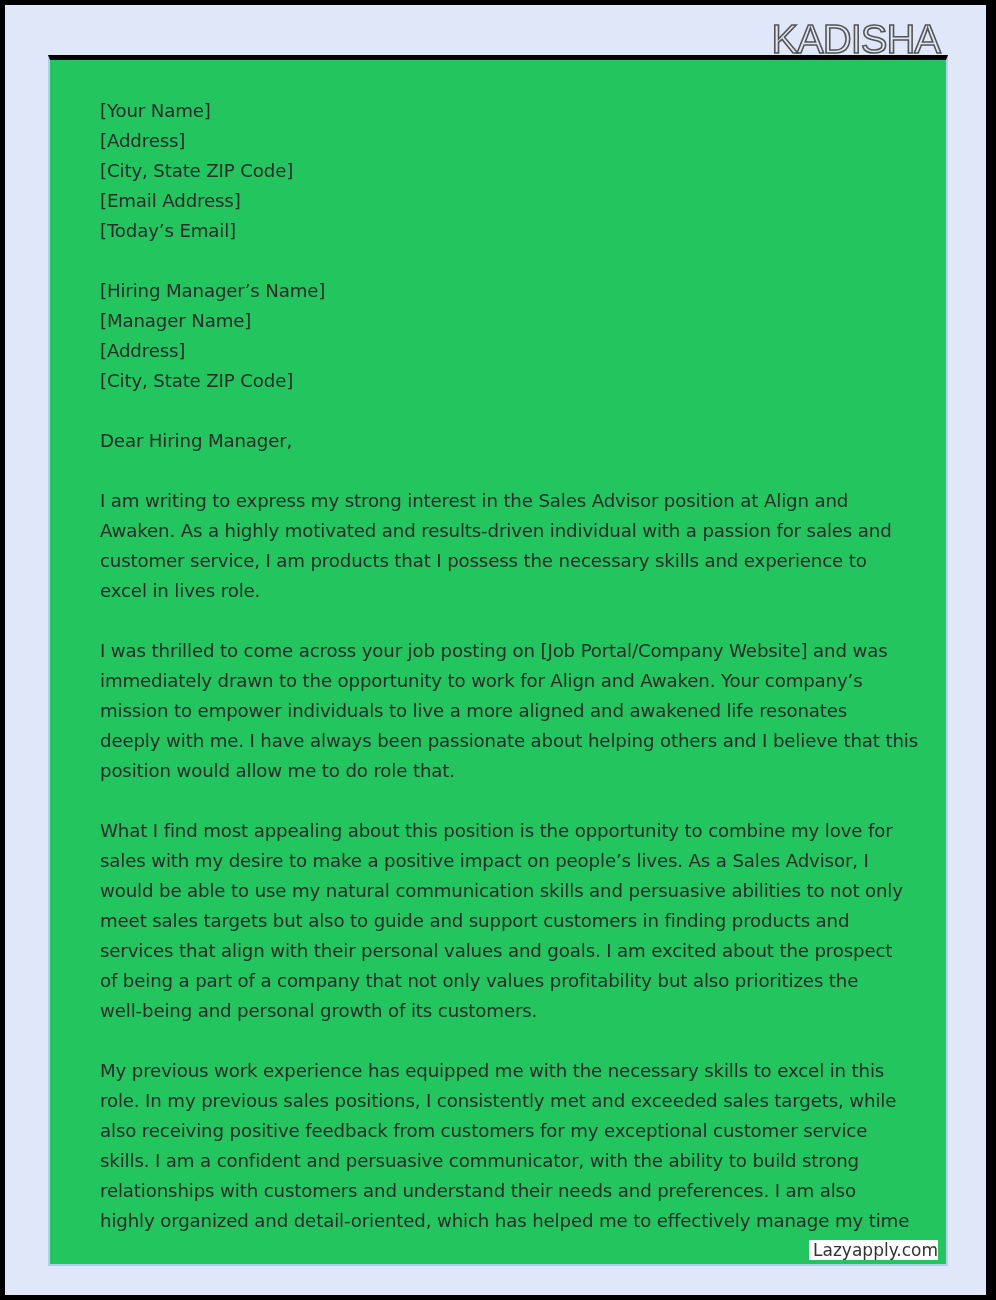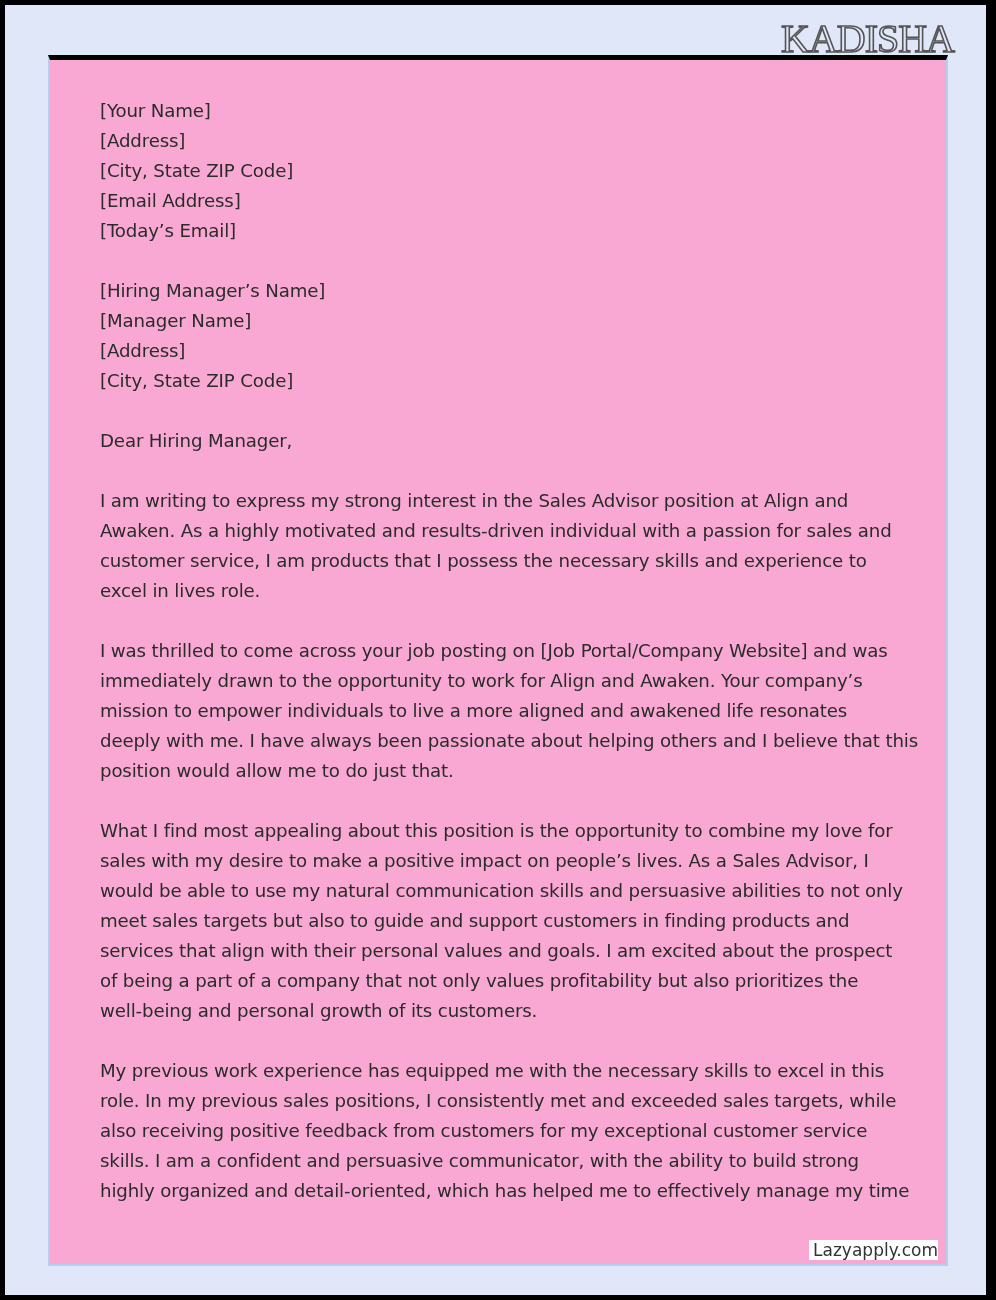--- a/index.html
+++ b/index.html
@@ -8,32 +8,32 @@
       background: #000;
       font-family: "DejaVu Sans", sans-serif;
     }
     .frame {
       position: absolute; left: 5px; top: 5px;
       width: 981px; height: 1290px;
       background: #dfe7f9;
       overflow: hidden;
     }
     .brand {
-      position: absolute; right: 32px; top: 12px;
-      font-family: Liberation Serif, serif;
+      position: absolute; right: 46px; top: 12px;
+      font-family: Liberation Sans, sans-serif;
       font-size: 40px; letter-spacing: -1px;
       color: #dfe7f9;
       -webkit-text-stroke: 1.6px #555;
       line-height: 44px;
       font-weight: normal;
     }
     .page {
       position: absolute; left: 43px; top: 50px;
       width: 896px; height: 1204px;
-      background: #f9a8d4;
+      background: #22c55e;
       border-top: 5px solid #000;
       border-left: 2px solid #b6cdf3;
       border-right: 2px solid #b6cdf3;
       border-bottom: 2px solid #b6cdf3;
       overflow: hidden;
     }
     .letter {
       position: absolute; left: 50px; top: 36px;
       width: 800px;
       font-family: "DejaVu Sans", sans-serif;
@@ -85,39 +85,40 @@
         <span class="line">customer service, I am products that I possess the necessary skills and experience to</span>
         <span class="line">excel in lives role.</span>
       </div>
       <span class="gap"></span>
 
       <div>
         <span class="line">I was thrilled to come across your job posting on [Job Portal/Company Website] and was</span>
         <span class="line">immediately drawn to the opportunity to work for Align and Awaken. Your company’s</span>
         <span class="line">mission to empower individuals to live a more aligned and awakened life resonates</span>
         <span class="line">deeply with me. I have always been passionate about helping others and I believe that this</span>
-        <span class="line">position would allow me to do just that.</span>
+        <span class="line">position would allow me to do role that.</span>
       </div>
       <span class="gap"></span>
 
       <div>
         <span class="line">What I find most appealing about this position is the opportunity to combine my love for</span>
         <span class="line">sales with my desire to make a positive impact on people’s lives. As a Sales Advisor, I</span>
         <span class="line">would be able to use my natural communication skills and persuasive abilities to not only</span>
         <span class="line">meet sales targets but also to guide and support customers in finding products and</span>
         <span class="line">services that align with their personal values and goals. I am excited about the prospect</span>
         <span class="line">of being a part of a company that not only values profitability but also prioritizes the</span>
         <span class="line">well-being and personal growth of its customers.</span>
       </div>
       <span class="gap"></span>
 
       <div>
         <span class="line">My previous work experience has equipped me with the necessary skills to excel in this</span>
         <span class="line">role. In my previous sales positions, I consistently met and exceeded sales targets, while</span>
         <span class="line">also receiving positive feedback from customers for my exceptional customer service</span>
         <span class="line">skills. I am a confident and persuasive communicator, with the ability to build strong</span>
+        <span class="line">relationships with customers and understand their needs and preferences. I am also</span>
         <span class="line">highly organized and detail-oriented, which has helped me to effectively manage my time</span>
       </div>
     </div>
 
     <div class="footer-mark">Lazyapply.com</div>
   </div>
 </div>
 
 </body></html>

